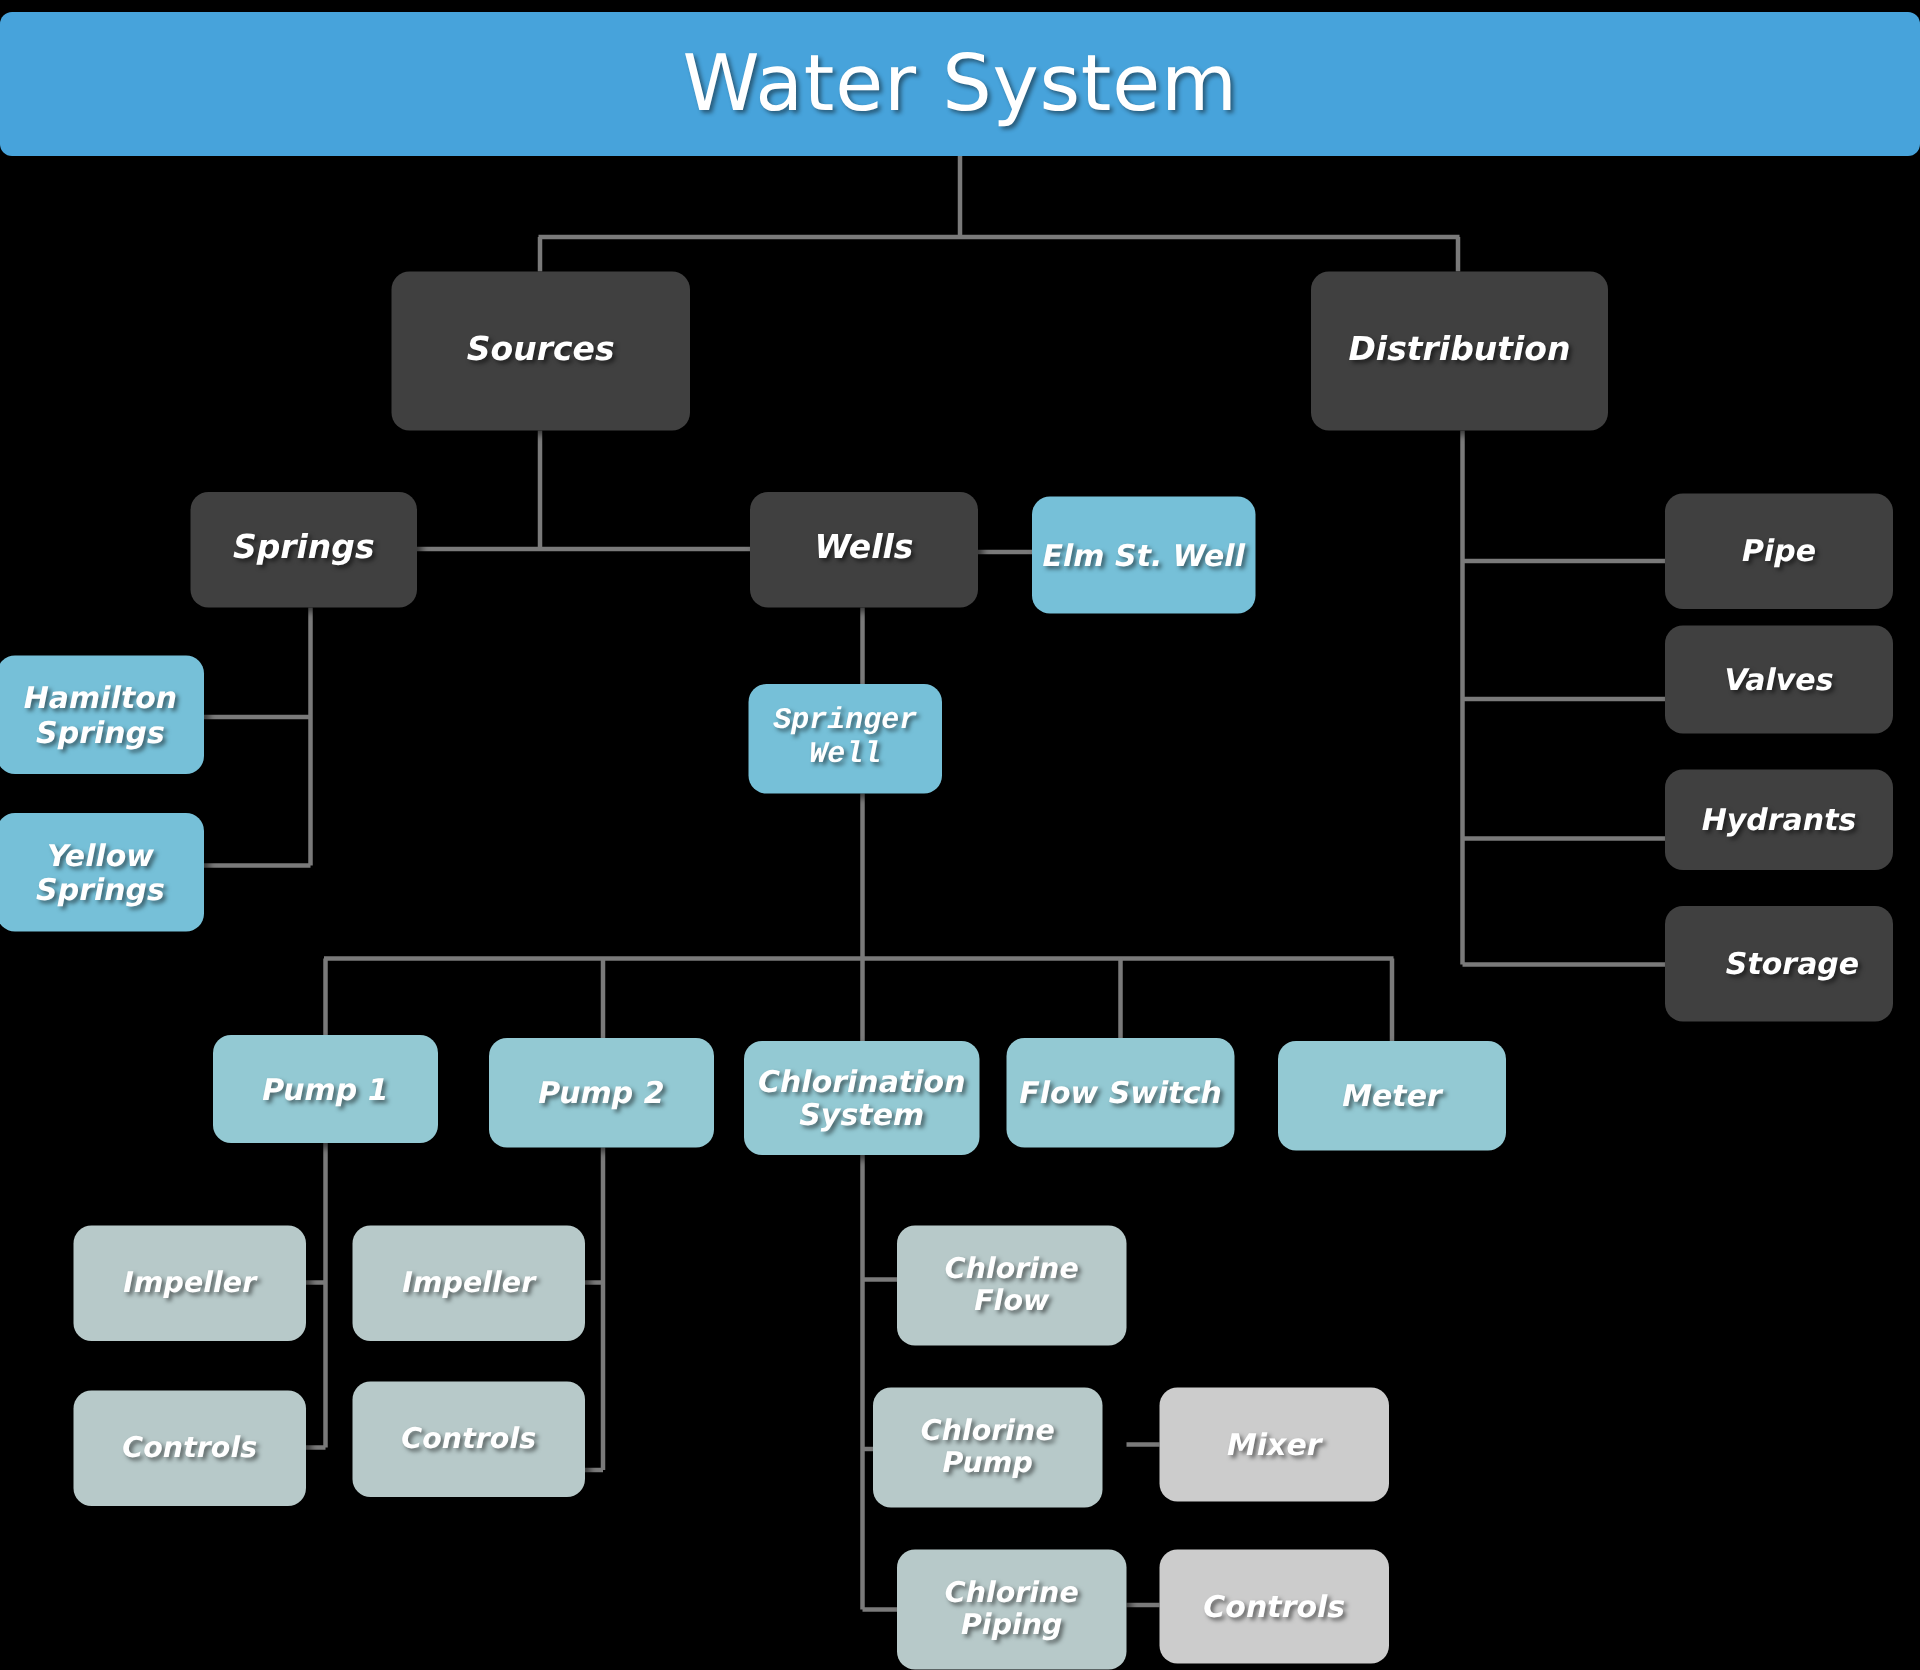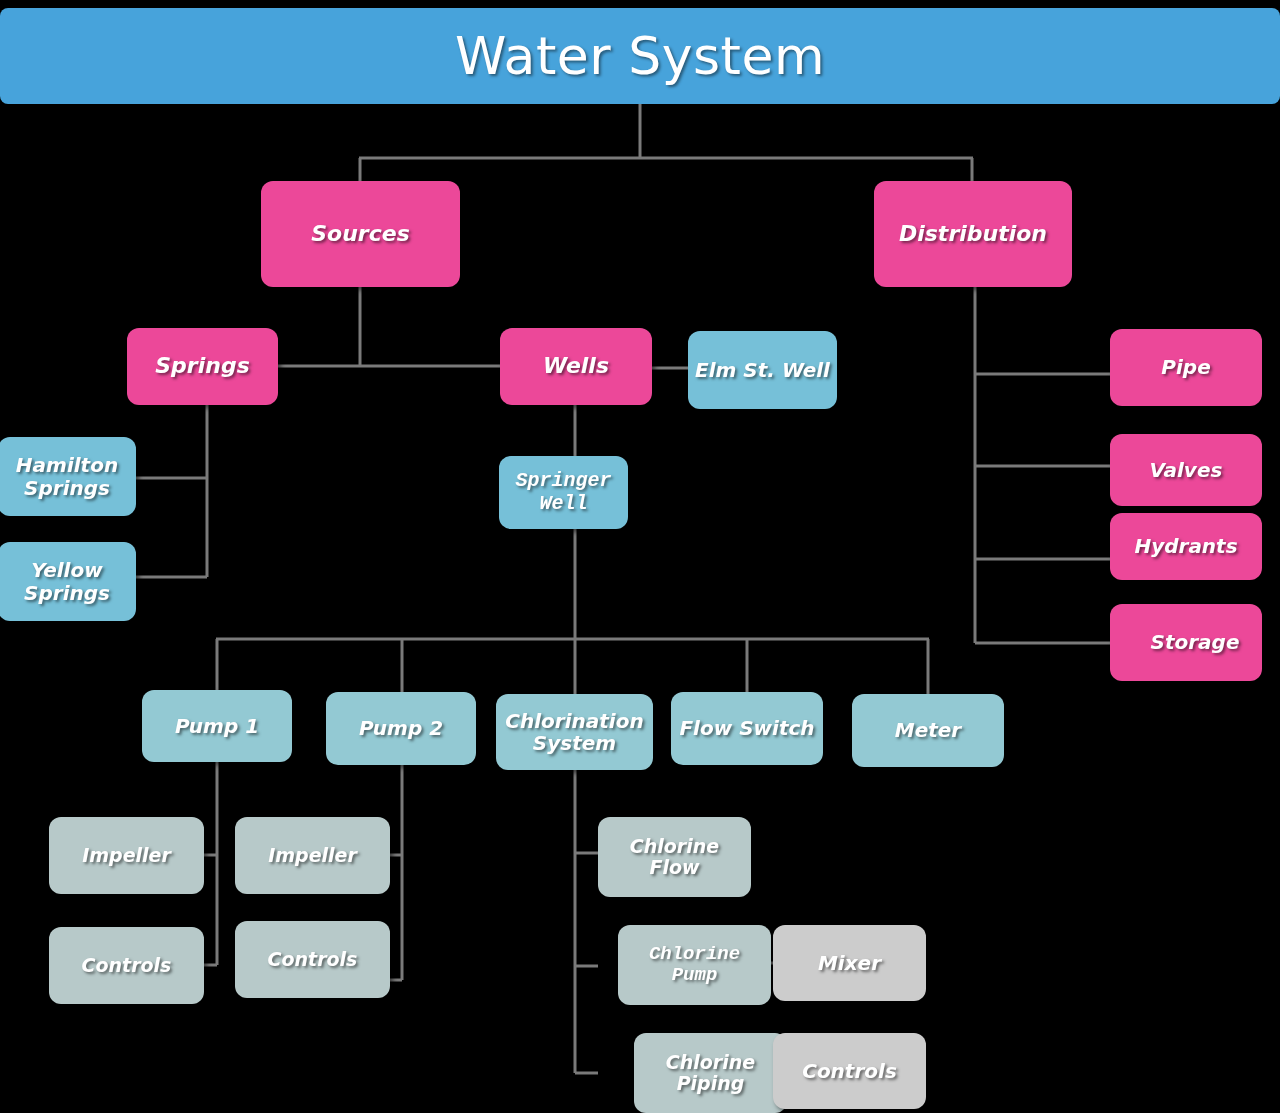--- a/index.html
+++ b/index.html
@@ -43,21 +43,21 @@
     font-weight:bold;
     font-style:italic;
     line-height:1.12;
     box-sizing:border-box;
     padding:2px 6px;
     text-shadow:2px 2px 3px rgba(0,0,0,.5);
     box-shadow:3px 3px 5px rgba(0,0,0,.55);
     font-family:"DejaVu Sans",sans-serif;
   }
   
-  .t1{background:#ec4899;}   
+  .t1{background:#404040;}   
   .t2{background:#76c0d8;}   
   .t3{background:#93c9d3;}   
   .t4{background:#b7c9c9;}   
   .t5{background:#cccccc;}   
 
   .fs22{font-size:22px;}
   .fs20{font-size:20px;}
   .fs19{font-size:19px;}
 </style>
 </head>
@@ -121,21 +121,21 @@
   <div class="node t1 fs22" style="left:261px;top:181px;width:199px;height:106px;">Sources</div>
 
   <div class="node t1 fs22" style="left:874px;top:181px;width:198px;height:106px;">Distribution</div>
 
   <div class="node t1 fs22" style="left:127px;top:328px;width:151px;height:77px;">Springs</div>
 
   <div class="node t1 fs22" style="left:500px;top:328px;width:152px;height:77px;">Wells</div>
 
   <div class="node t1 fs20" style="left:1110px;top:329px;width:152px;height:77px;">Pipe</div>
 
-  <div class="node t1 fs20" style="left:1110px;top:434px;width:152px;height:72px;">Valves</div>
+  <div class="node t1 fs20" style="left:1110px;top:417px;width:152px;height:72px;">Valves</div>
 
   <div class="node t1 fs20" style="left:1110px;top:513px;width:152px;height:67px;">Hydrants</div>
 
   <div class="node t1 fs20" style="left:1110px;top:604px;width:152px;height:77px;padding-left:24px;">Storage</div>
 
   <div class="node t2 fs20" style="left:688px;top:331px;width:149px;height:78px;">Elm St. Well</div>
 
   <div class="node t2 fs20" style="left:-2px;top:437px;width:138px;height:79px;">Hamilton Springs</div>
 
   <div class="node t2 fs20" style="left:-2px;top:542px;width:138px;height:79px;">Yellow Springs</div>
@@ -155,21 +155,21 @@
   <div class="node t4 fs19" style="left:49px;top:817px;width:155px;height:77px;">Impeller</div>
 
   <div class="node t4 fs19" style="left:49px;top:927px;width:155px;height:77px;">Controls</div>
 
   <div class="node t4 fs19" style="left:235px;top:817px;width:155px;height:77px;">Impeller</div>
 
   <div class="node t4 fs19" style="left:235px;top:921px;width:155px;height:77px;">Controls</div>
 
   <div class="node t4 fs19" style="left:598px;top:817px;width:153px;height:80px;">Chlorine Flow</div>
 
-  <div class="node t4 fs19" style="left:618px;top:925px;width:153px;height:80px;font-family:Liberation Mono, monospace;">Chlorine Pump</div>
+  <div class="node t4 fs19" style="left:582px;top:925px;width:153px;height:80px;">Chlorine Pump</div>
 
-  <div class="node t4 fs19" style="left:598px;top:1033px;width:153px;height:80px;margin-left:36px;">Chlorine Piping</div>
+  <div class="node t4 fs19" style="left:598px;top:1033px;width:153px;height:80px;">Chlorine Piping</div>
 
   <div class="node t5 fs20" style="left:773px;top:925px;width:153px;height:76px;">Mixer</div>
 
   <div class="node t5 fs20" style="left:773px;top:1033px;width:153px;height:76px;">Controls</div>
 
 </div>
 
 </body></html>

